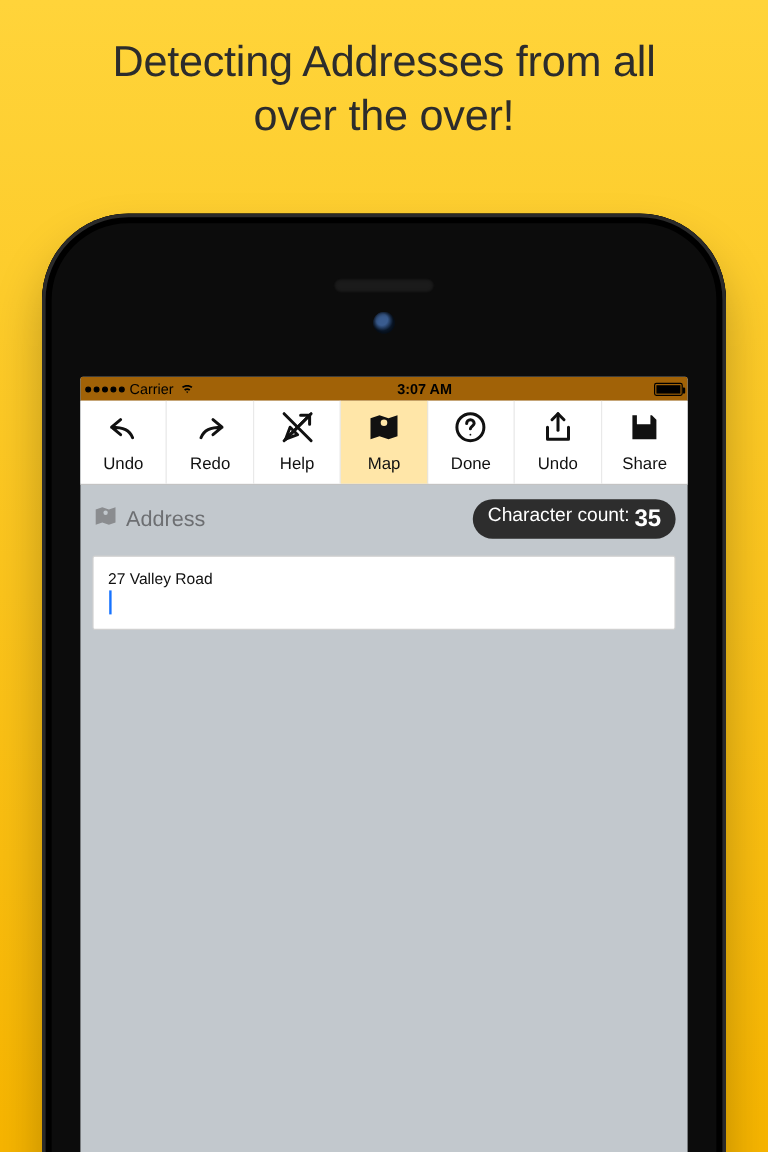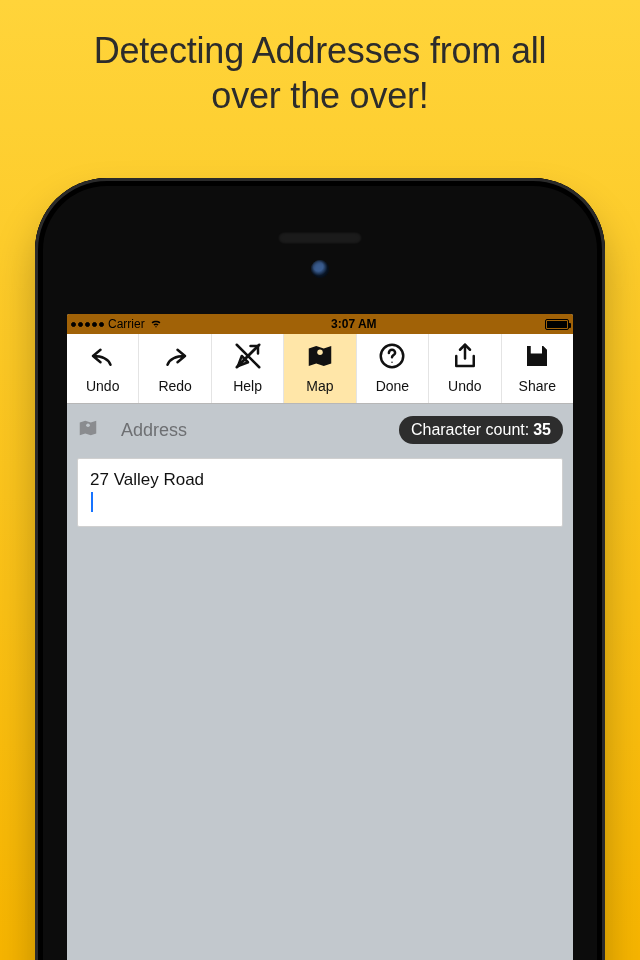--- a/index.html
+++ b/index.html
@@ -123,42 +123,42 @@
   .toolbar .map-icon svg { fill: #111; stroke: none; }
 
   
   .meta-row {
     display: flex;
     align-items: center;
     justify-content: space-between;
     padding: 12px 10px 10px 10px;
   }
   .section-label {
-    display: flex; align-items: center; gap: 22px;
+    display: flex; align-items: center; gap: 6px;
     color: #6d6f72; font-size: 18px;
   }
   .section-label svg { width: 22px; height: 22px; fill: #8a8c8f; }
   .char-pill {
     background: #2d2d2d; color: #fff;
     border-radius: 18px;
     padding: 5px 12px;
     font-size: 16px;
     display: flex; align-items: flex-start; gap: 4px;
   }
-  .char-pill .cnt { font-weight: 700; font-size: 16px; }
+  .char-pill .cnt { font-weight: 700; font-size: 20px; }
 
   
   .card {
     margin: 4px 10px;
     background: #fff;
     border-radius: 2px;
     border: 1px solid #d0d0d0;
     min-height: 62px;
     padding: 10px 12px;
-    font-size: 17px;
+    font-size: 13px;
     color: #111;
     line-height: 1.35;
     position: relative;
   }
   .caret {
     display: inline-block;
     width: 2px; height: 20px;
     background: #1773ff;
     vertical-align: -3px;
     margin-left: 1px;

